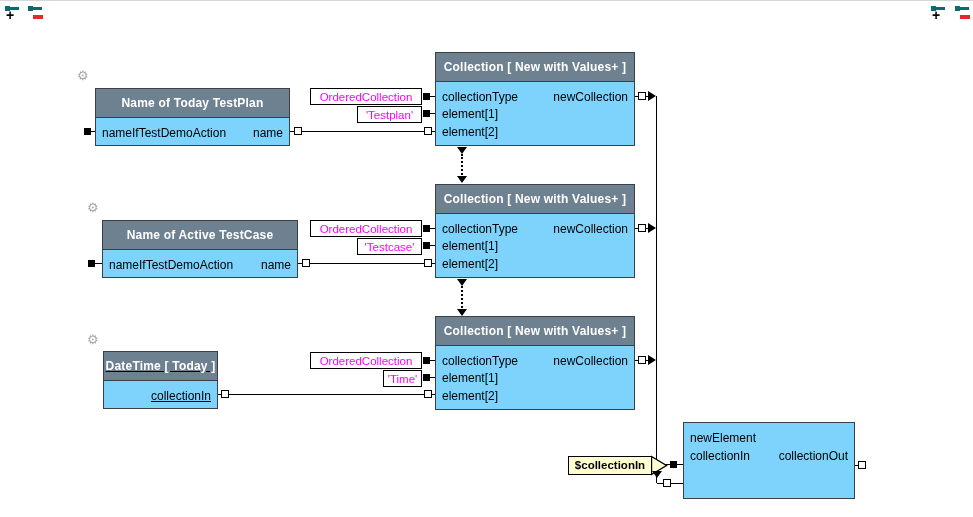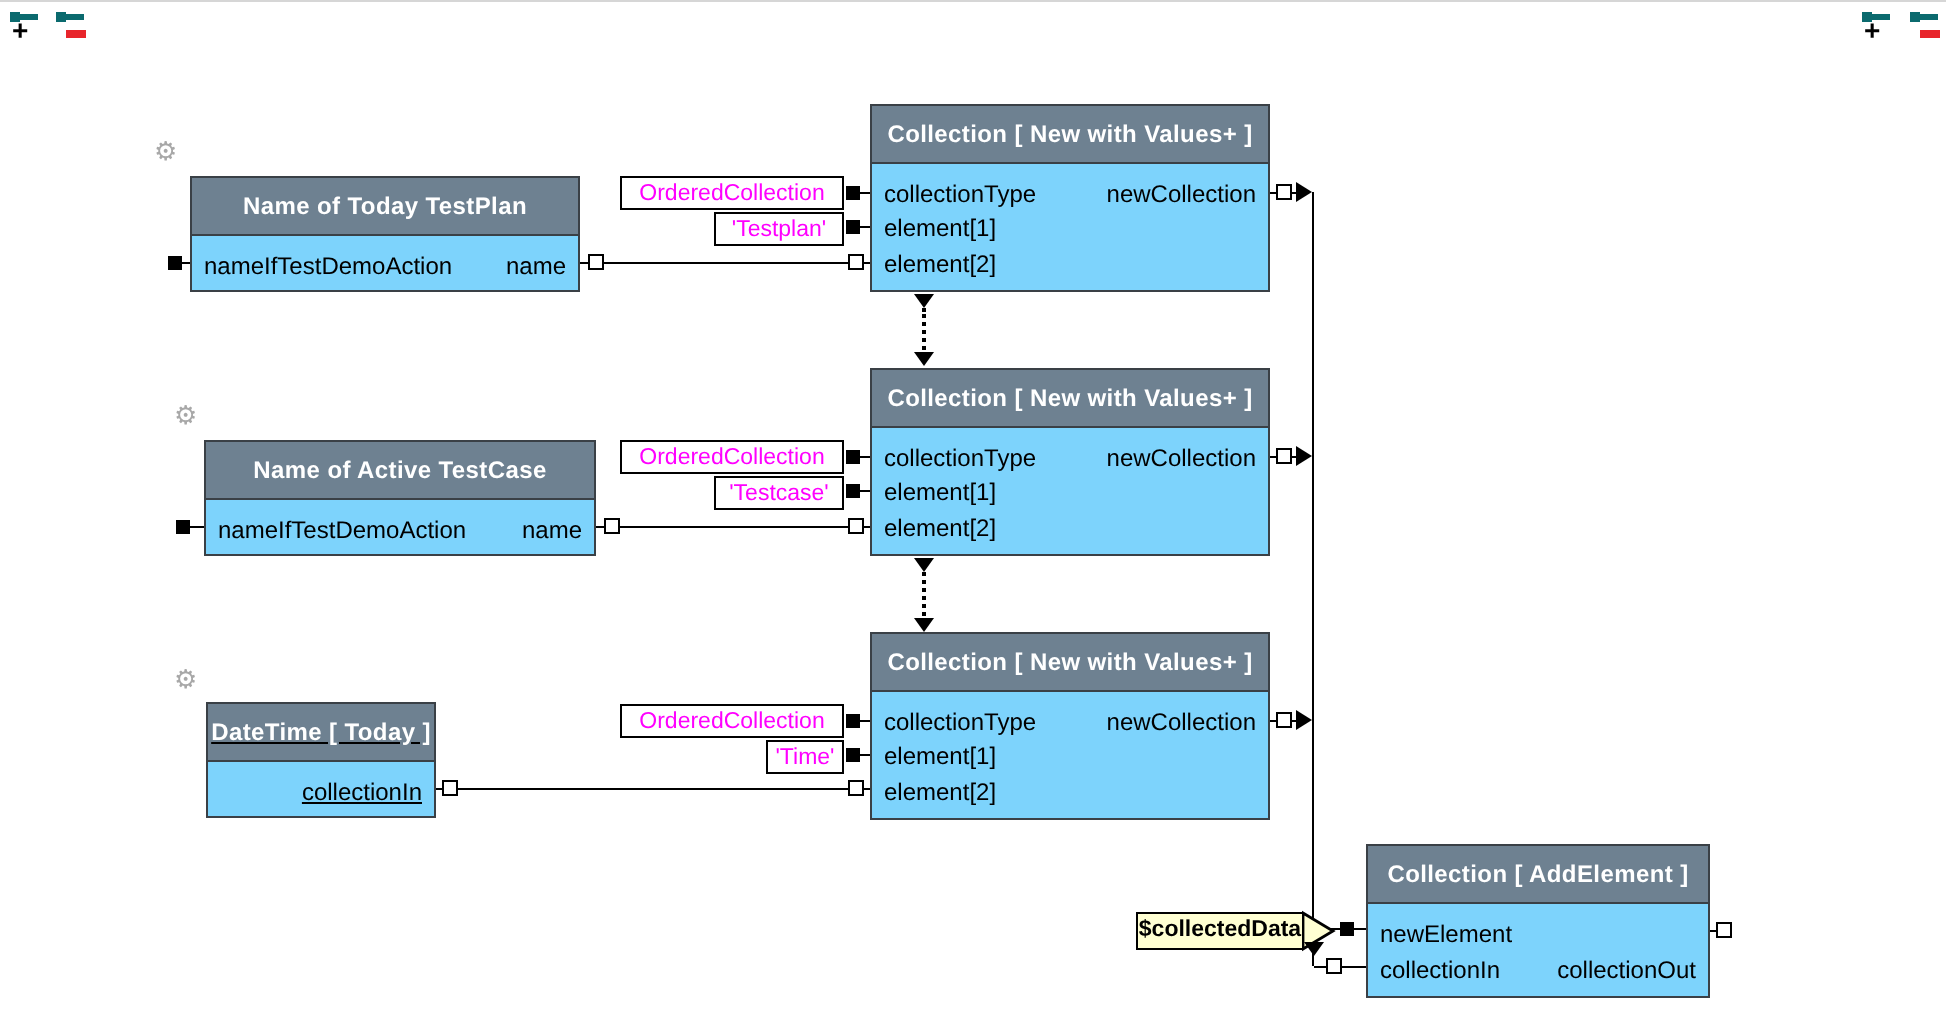--- a/index.html
+++ b/index.html
@@ -144,40 +144,39 @@
       <div class="row">
           <span>element[1]</span>
         </div>
       <div class="row">
           <span>element[2]</span>
         </div>
     </div>
   </div>
 
   <div class="node" style="left:683px;top:421px;width:172px;height:77px;">
-    <div class="node-header">Collection [ AddElement ]</div>
     <div class="node-body ae">
       <div class="row">
           <span>newElement</span>
         </div>
       <div class="row">
         <span>collectionIn</span>
         <span>collectionOut</span>
       </div>
     </div>
   </div>
 
   <div class="vlabel" style="left:310px;top:87px;width:112px;height:17px;">OrderedCollection</div>
   <div class="vlabel" style="left:357px;top:105px;width:65px;height:17px;">'Testplan'</div>
   <div class="vlabel" style="left:310px;top:219px;width:112px;height:17px;">OrderedCollection</div>
   <div class="vlabel" style="left:357px;top:237px;width:65px;height:17px;">'Testcase'</div>
   <div class="vlabel" style="left:310px;top:351px;width:112px;height:17px;">OrderedCollection</div>
   <div class="vlabel" style="left:383px;top:369px;width:39px;height:17px;">'Time'</div>
 
-  <div class="flag" style="left:568px;top:455px;width:84px;height:19px;">$collectedData</div>
+  <div class="flag" style="left:568px;top:455px;width:84px;height:19px;">$collectionIn</div>
   <svg class="flagtip" style="left:651px;top:454px;" width="18" height="21">
     <polygon points="0.5,1.5 15.5,10.5 0.5,19.5" fill="#ffffd2" stroke="#000" stroke-width="1.4"></polygon>
   </svg>
 
   <div class="sqf" style="left:84px;top:127px;"></div>
   <div class="hl" style="left:91px;top:130px;width:4px;"></div>
   <div class="hl" style="left:290px;top:130px;width:5px;"></div>
   <div class="sqh" style="left:294px;top:126px;"></div>
   <div class="hl" style="left:302px;top:130px;width:123px;"></div>
   <div class="sqh" style="left:424px;top:126px;"></div>

